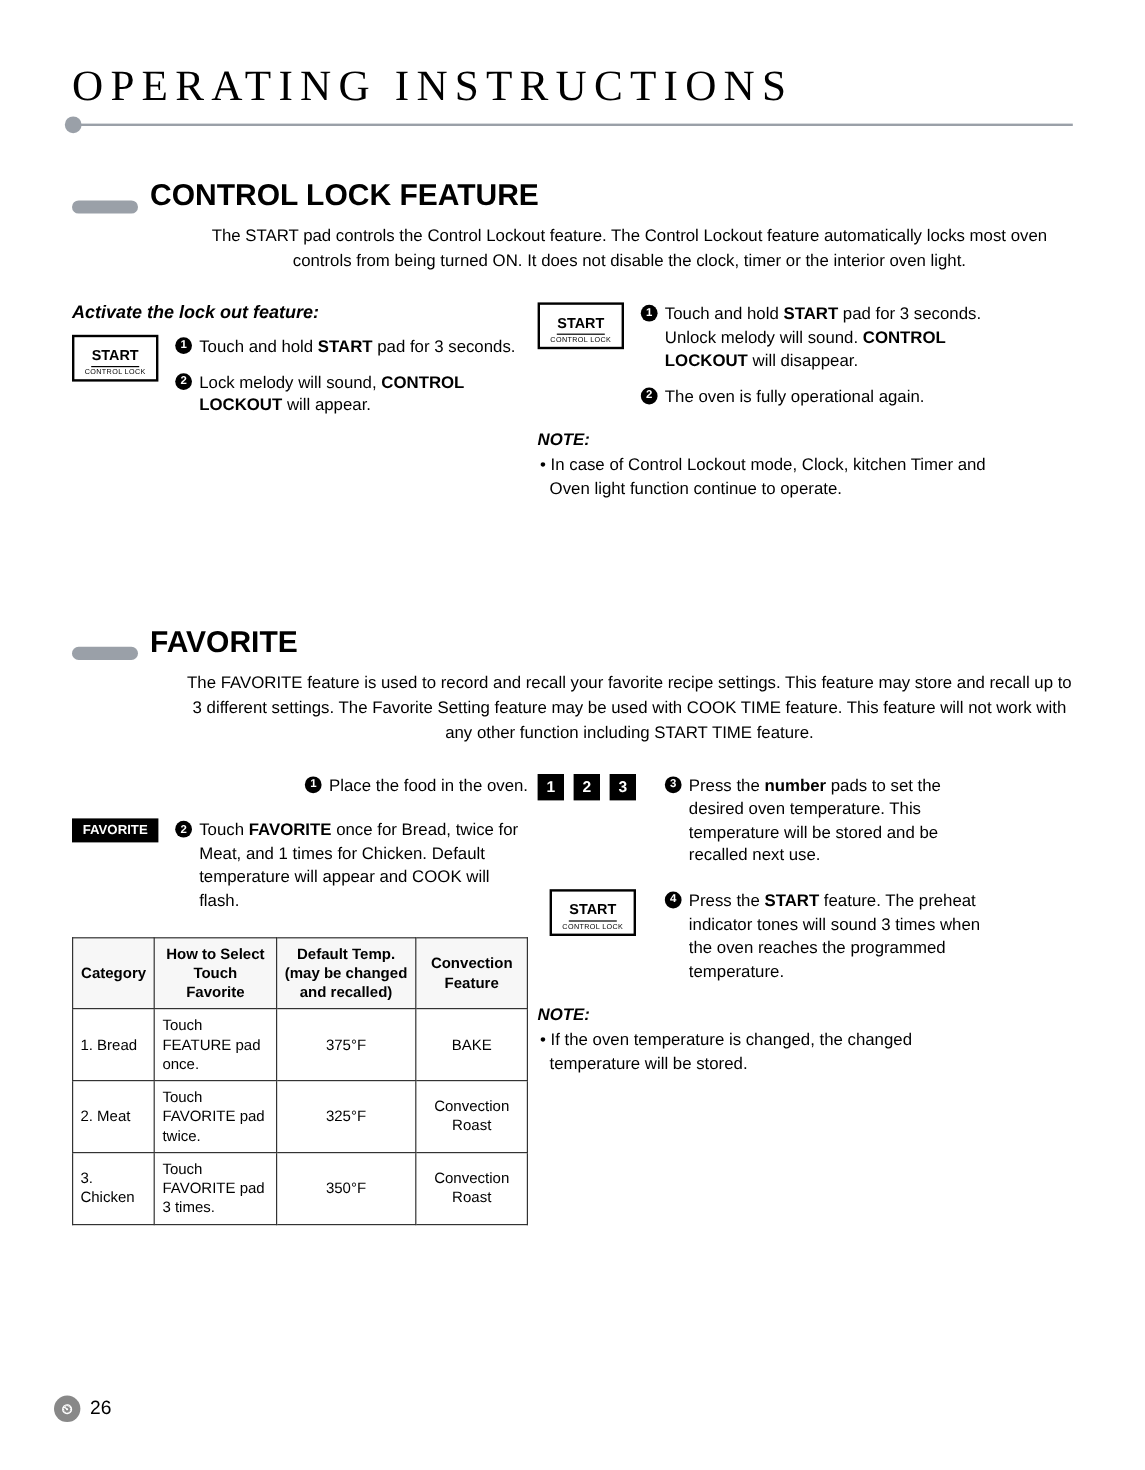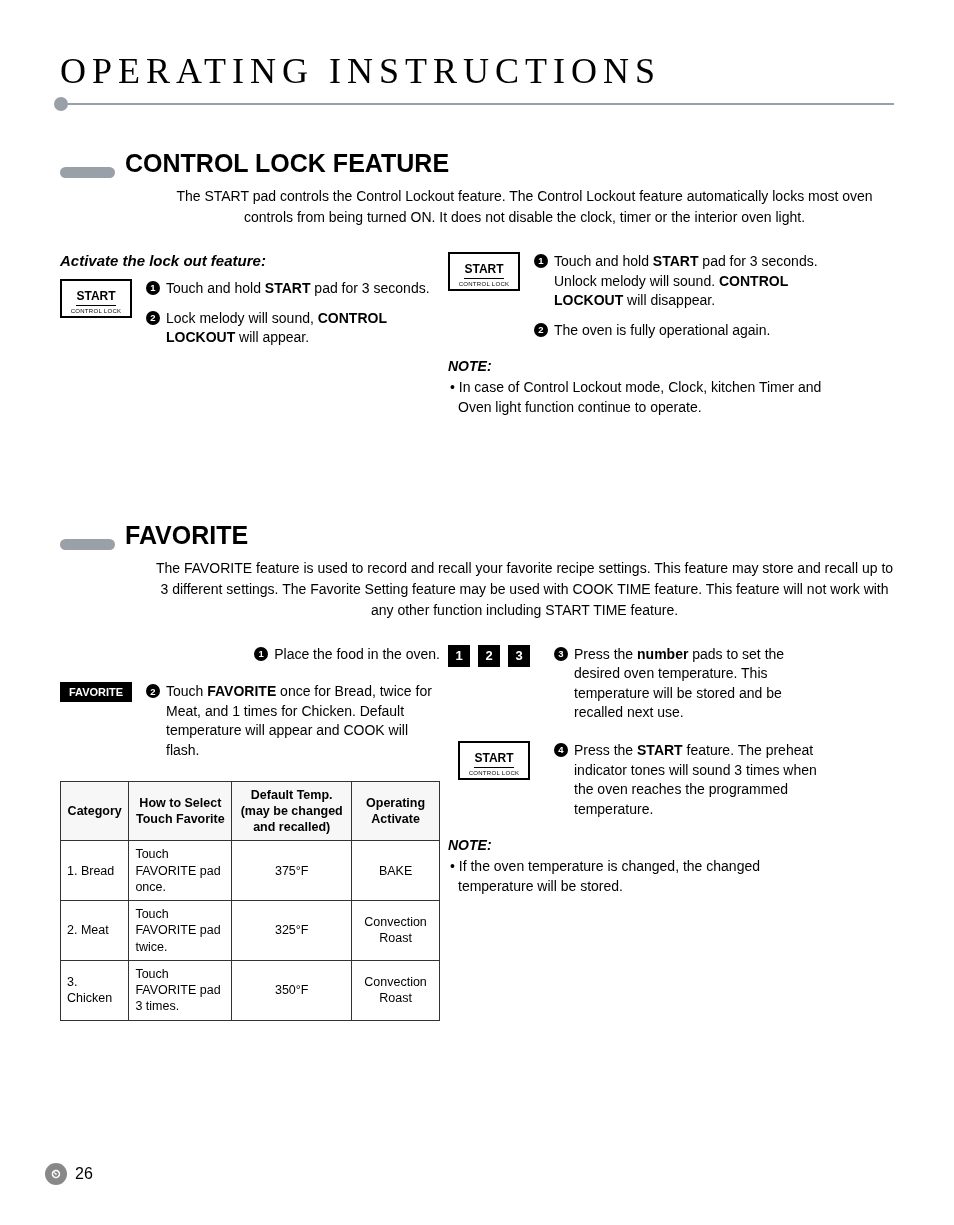--- a/index.html
+++ b/index.html
@@ -291,27 +291,27 @@
         </li>
       </ul>
     </div>
 
     <table class="fav-table">
       <thead>
         <tr>
           <th>Category</th>
           <th>How to Select Touch Favorite</th>
           <th>Default Temp. (may be changed and recalled)</th>
-          <th>Operating Activate</th>
+          <th>Convection Feature</th>
         </tr>
       </thead>
       <tbody>
         <tr>
           <td class="left">1. Bread</td>
-          <td class="left">Touch FAVORITE pad once.</td>
+          <td class="left">Touch FEATURE pad once.</td>
           <td>375°F</td>
           <td>BAKE</td>
         </tr>
         <tr>
           <td class="left">2. Meat</td>
           <td class="left">Touch FAVORITE pad twice.</td>
           <td>325°F</td>
           <td>Convection Roast</td>
         </tr>
         <tr>

